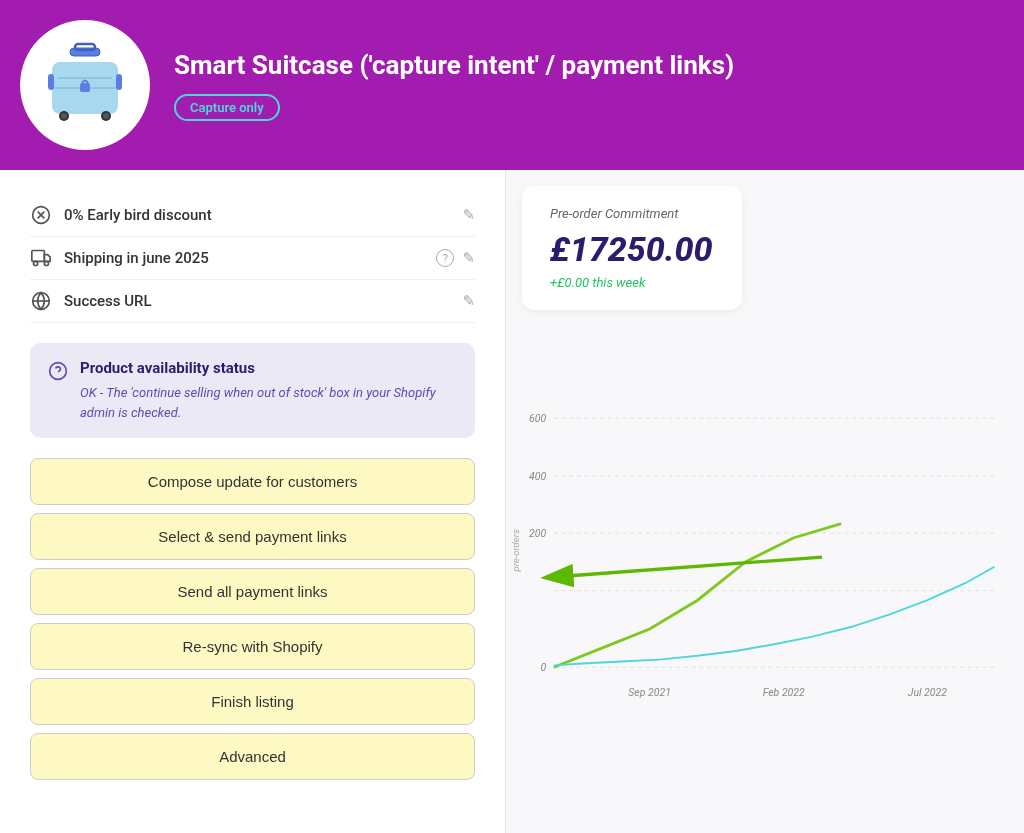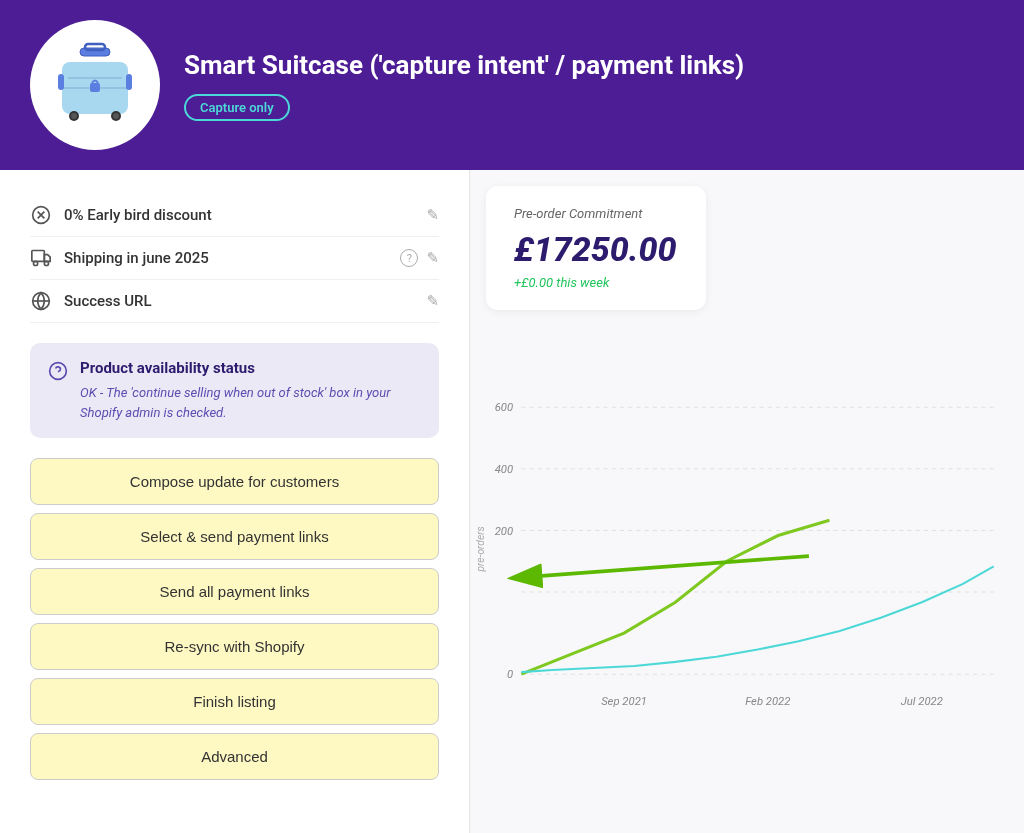--- a/index.html
+++ b/index.html
@@ -8,24 +8,24 @@
       background: #f5f5f7;
       width: 1024px;
       height: 833px;
       overflow: hidden;
       display: flex;
       flex-direction: column;
     }
 
     
     .header {
-      background: #4c1d95;
-      display: flex;
-      align-items: center;
-      padding: 20px 30px;
+      background: #a21caf;
+      display: flex;
+      align-items: center;
+      padding: 20px 20px;
       min-height: 160px;
       position: relative;
     }
     .header-avatar {
       width: 130px;
       height: 130px;
       background: white;
       border-radius: 50%;
       display: flex;
       align-items: center;
@@ -61,21 +61,21 @@
 
     
     .main-content {
       display: flex;
       flex: 1;
       overflow: hidden;
     }
 
     
     .left-panel {
-      width: 470px;
+      width: 506px;
       flex-shrink: 0;
       background: white;
       padding: 24px 30px;
       overflow-y: auto;
       border-right: 1px solid #e5e5e5;
     }
 
     
     .detail-row {
       display: flex;

